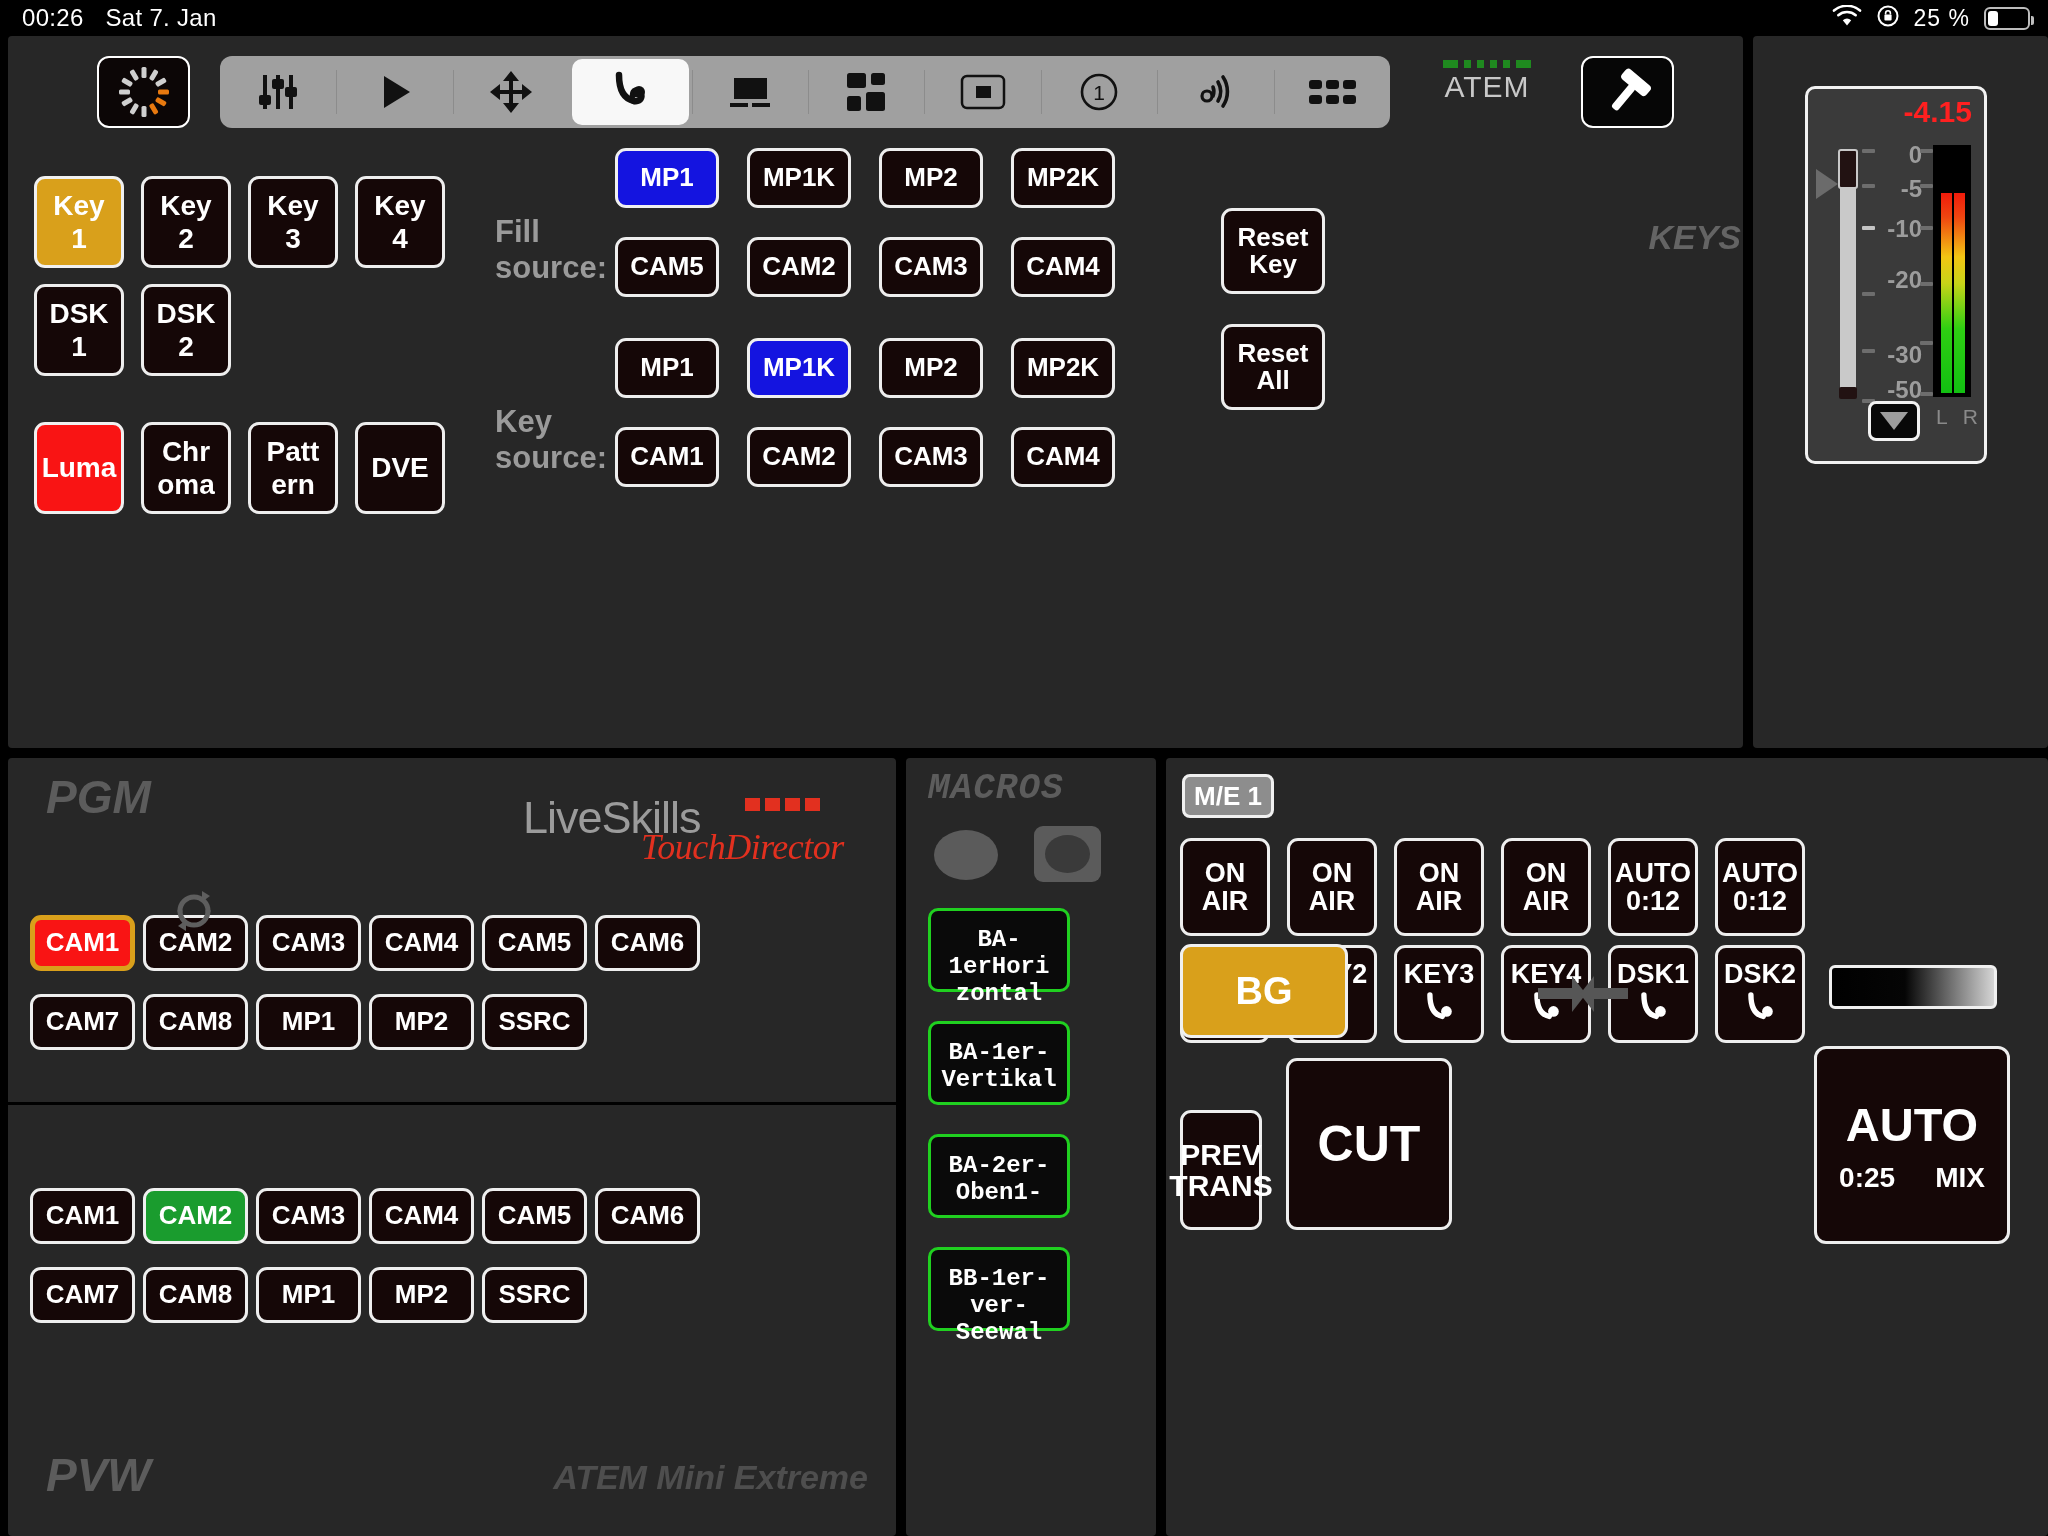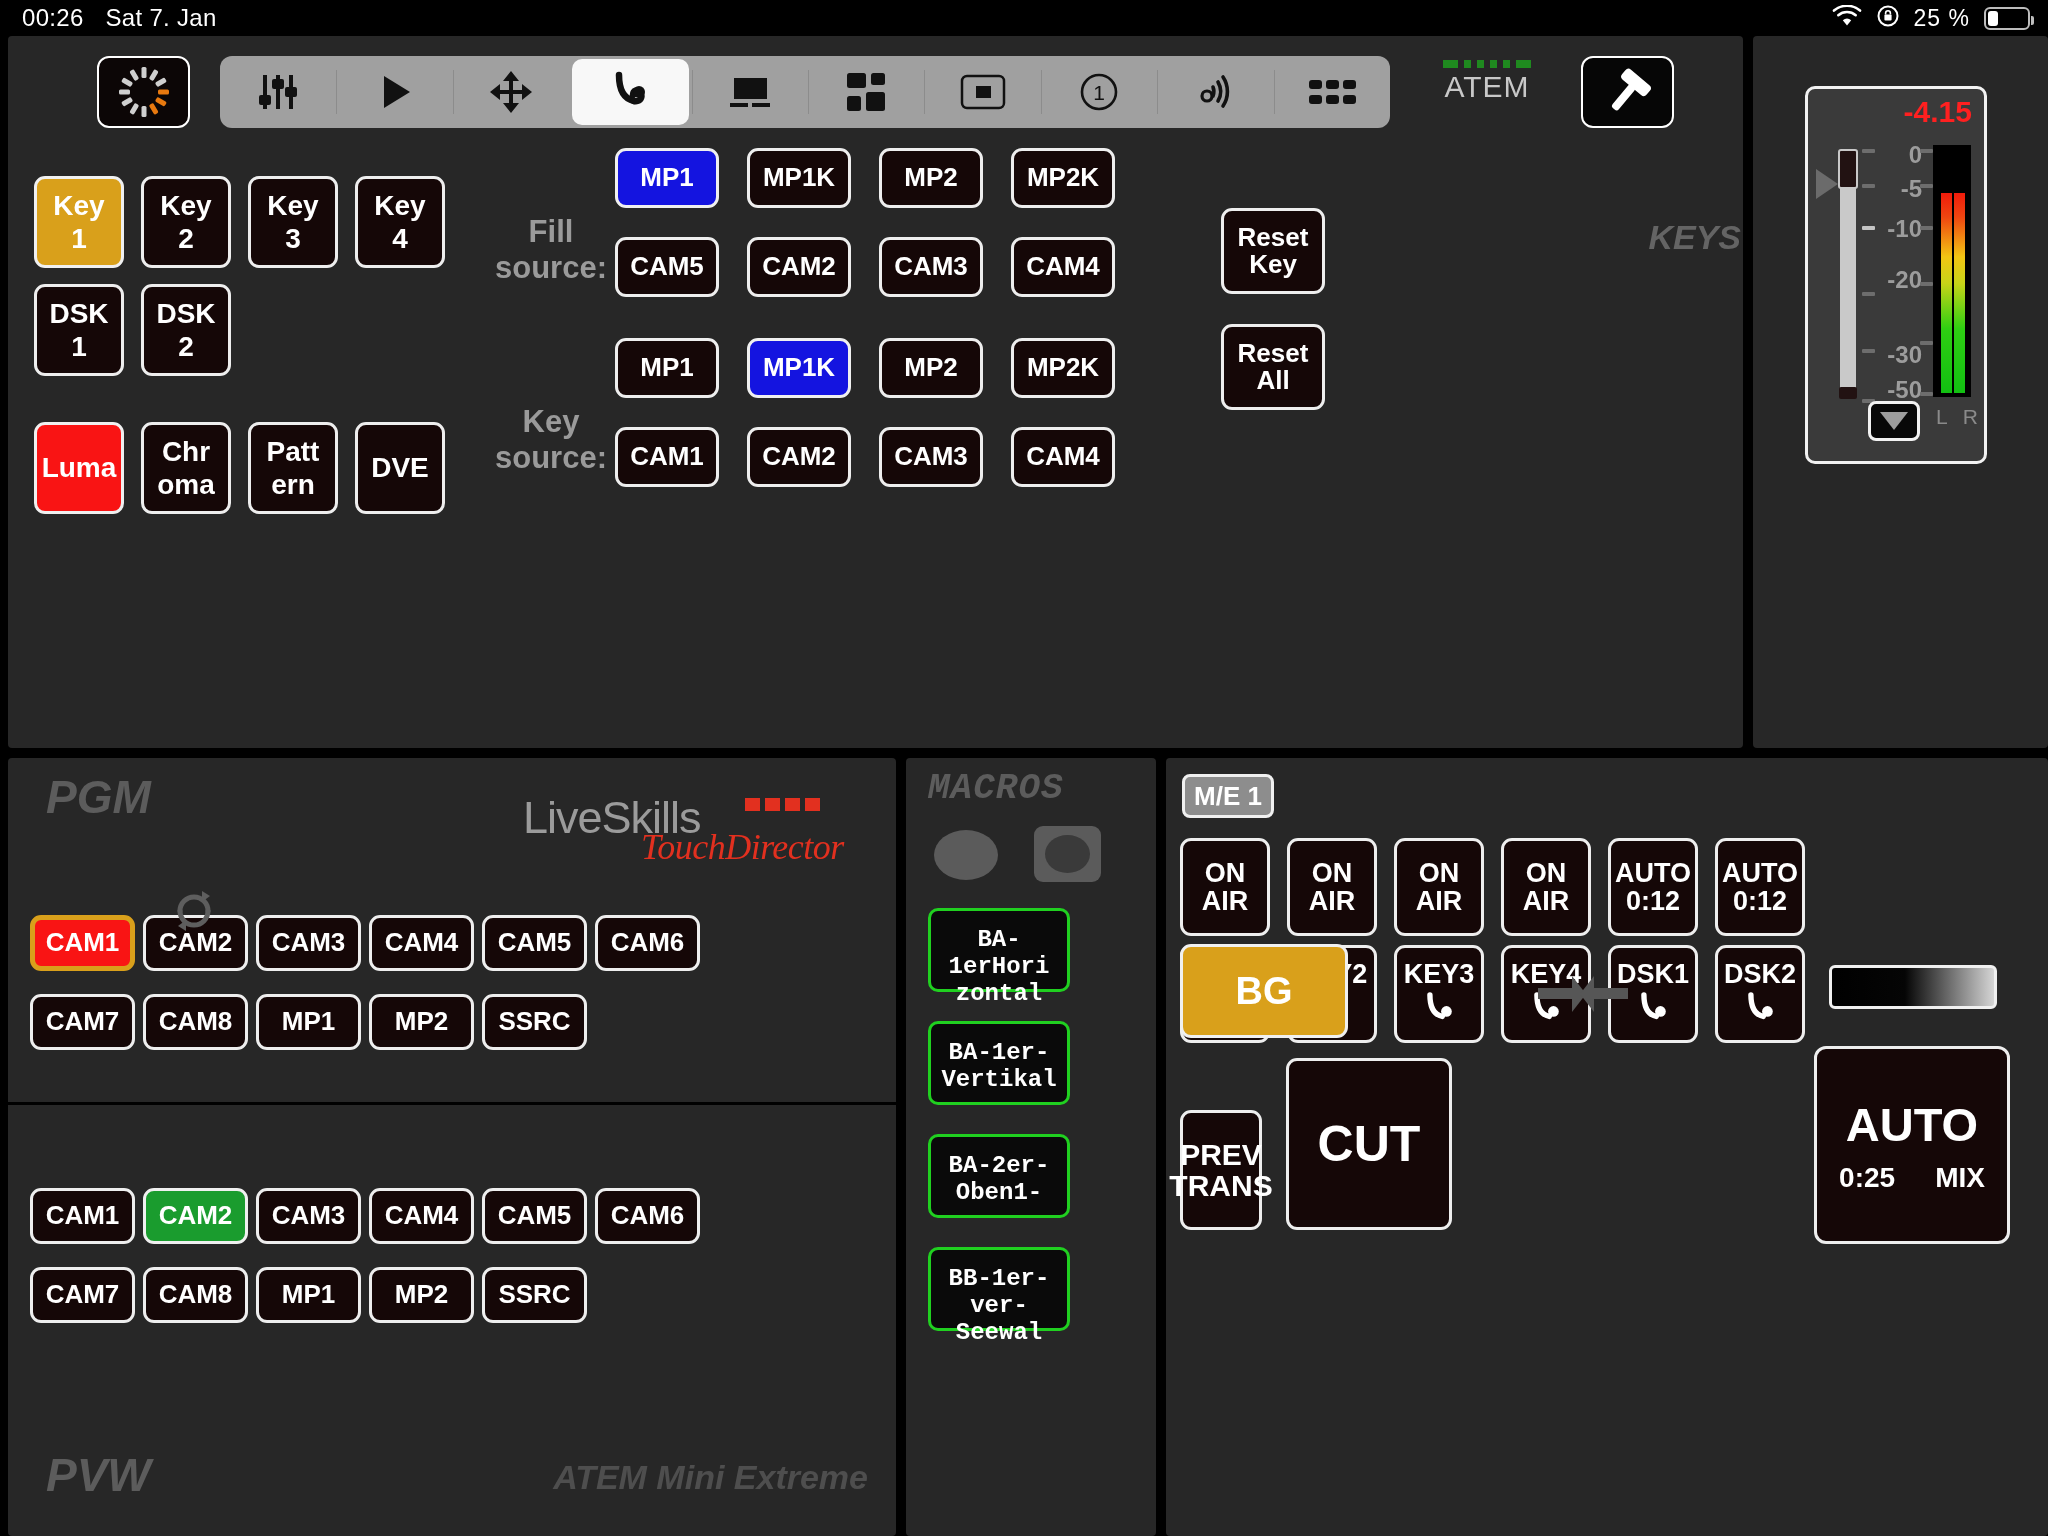--- a/index.html
+++ b/index.html
@@ -90,21 +90,21 @@
   .btn.gold { background:#d9a01b; border-color:#f0f0f0; }
   .btn.red  { background:#f91414; border-color:#f0f0f0; }
   .btn.blue { background:#1414e0; border-color:#f0f0f0; }
   .btn.green{ background:#1a9c2e; border-color:#f0f0f0; }
   .kbtn { position:absolute; width:90px; height:92px; font-size:28px; }
   .kbtn .l2{ margin-top:3px; }
 
   .src-btn { position:absolute; width:104px; height:60px; font-size:26px; }
   .srclabel {
     position:absolute; color:#9a9a9a; font-size:31px; font-weight:bold;
-    line-height:1.15; text-align:center;
+    line-height:1.15; text-align:left;
   }
 
   .keys-title {
     position:absolute; left:1613px; top:182px; width:120px; text-align:right;
     color:#646464; font-size:34px; font-style:italic; font-weight:bold;
   }
   .reset-btn { position:absolute; width:104px; height:86px; font-size:26px; }
   .audio-box {
     position:absolute; left:14px; top:50px; width:182px; height:378px;
     background:#3a3a3a; border:3px solid #f2f2f2; border-radius:10px;

